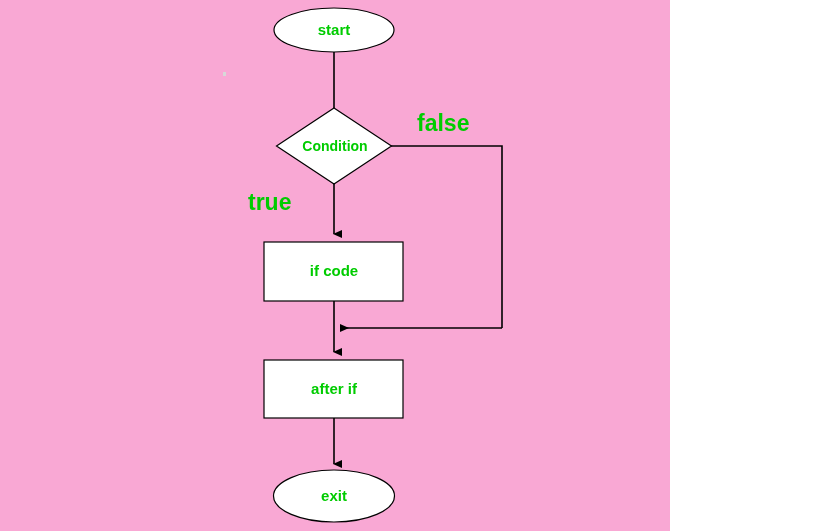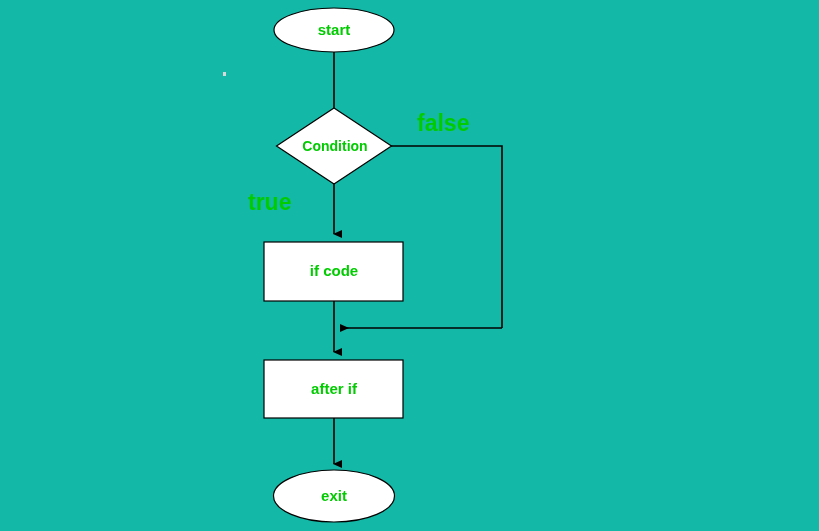--- a/index.html
+++ b/index.html
@@ -6,23 +6,23 @@
   html, body {
     margin: 0;
     padding: 0;
     background: #ffffff;
   }
   body {
     font-family: "Liberation Sans", sans-serif;
   }
   #canvas {
     position: relative;
-    width: 819px;
+    width: 670px;
     height: 531px;
-    background: #14b8a6;
+    background: #f9a8d4;
     overflow: hidden;
   }
   #flow-svg {
     position: absolute;
     left: 0;
     top: 0;
     width: 819px;
     height: 531px;
   }
   .node-shape {

